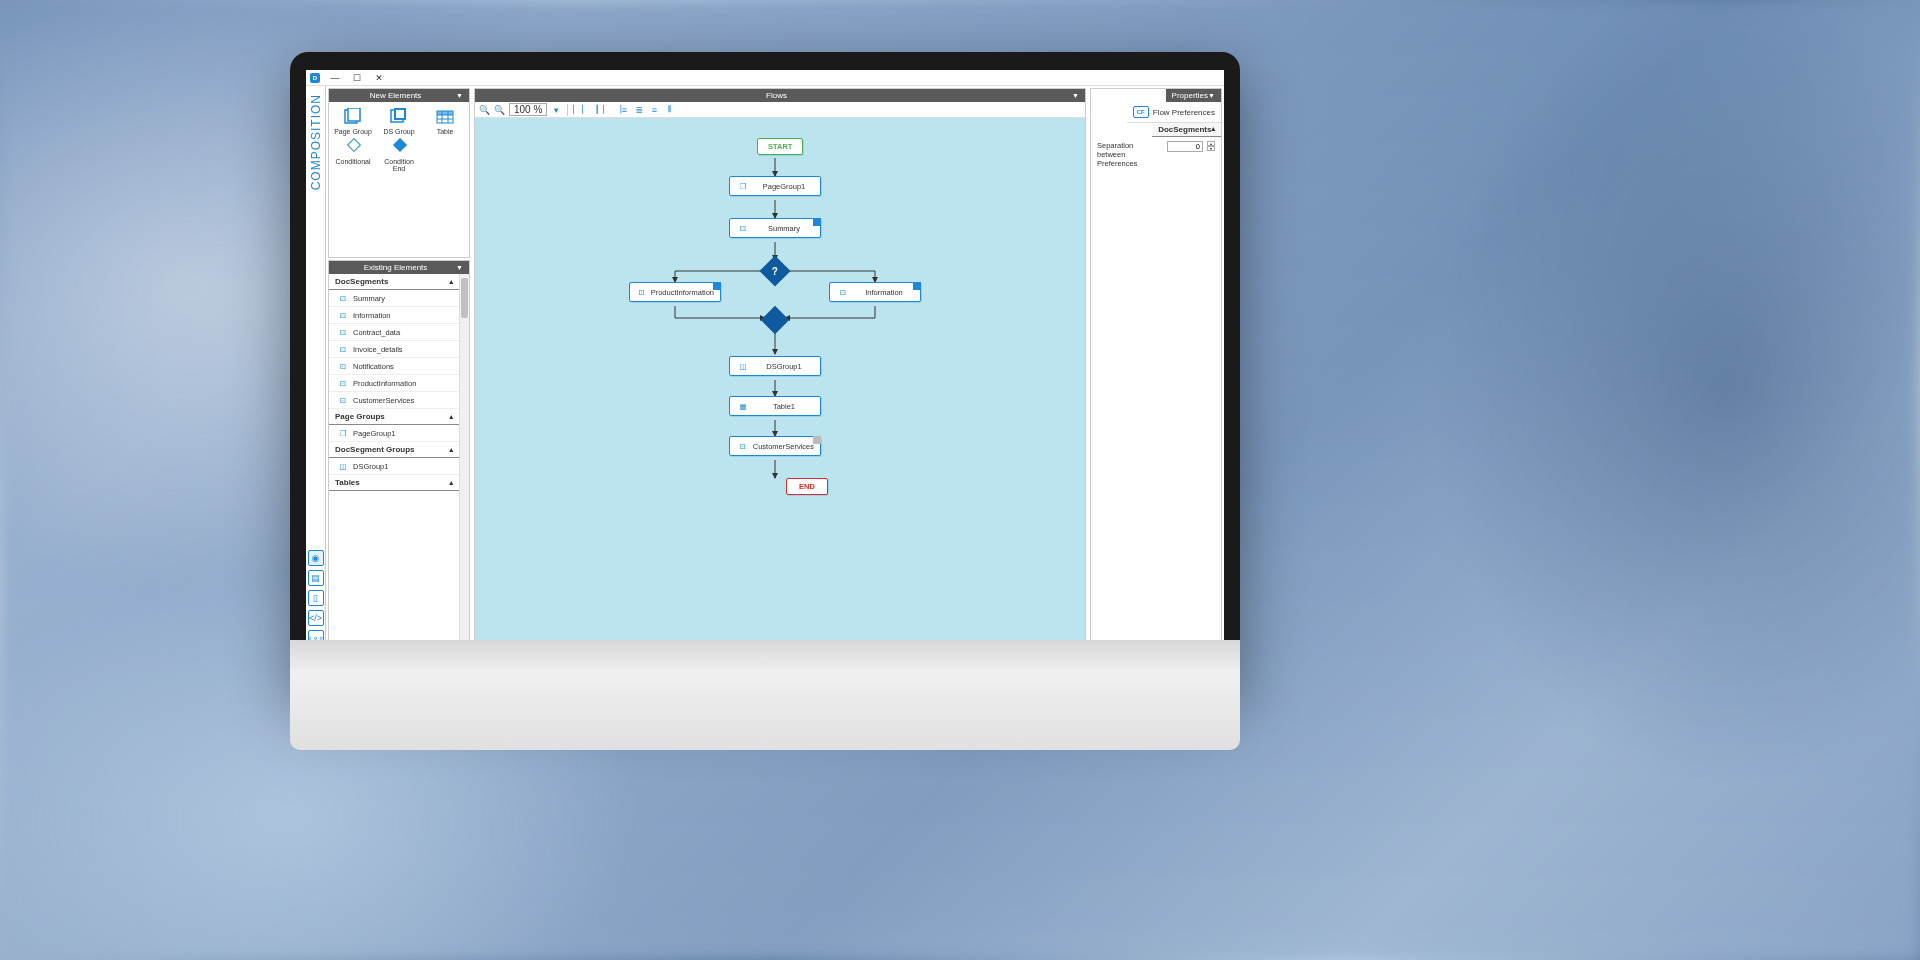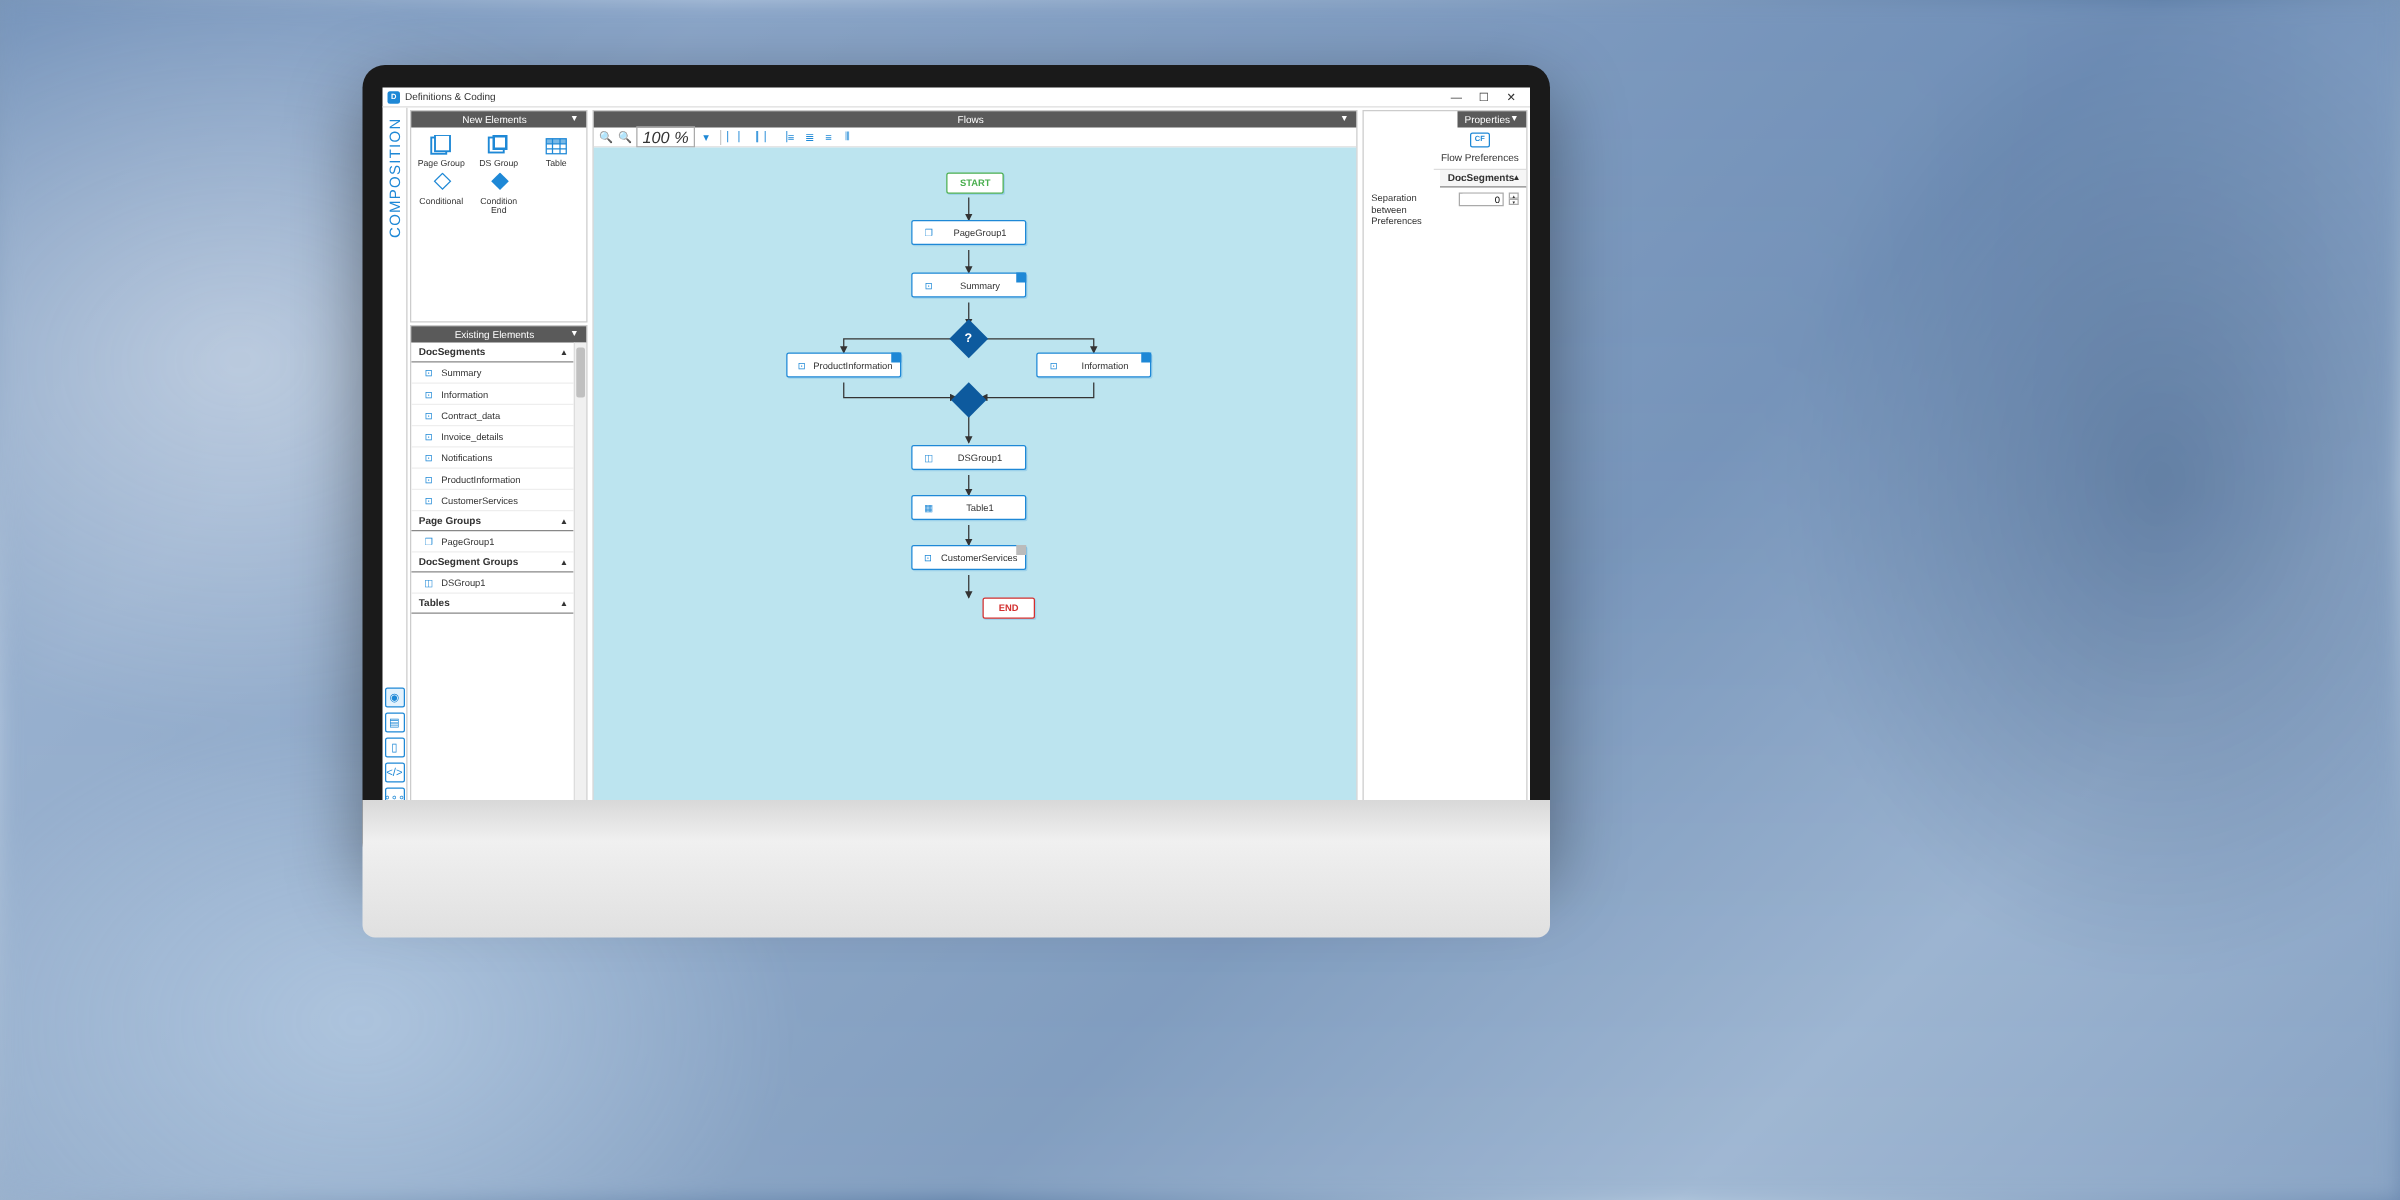--- a/index.html
+++ b/index.html
@@ -102,21 +102,21 @@
   padding: 3px 8px; font-size: 7.5px;
   border-bottom: 1px solid #eee;
 }
 .cat-item .ic { width: 12px; height: 10px; color: #1e88d6; display: flex; align-items: center; justify-content: center; }
 .center-col { flex: 1; display: flex; flex-direction: column; margin: 2px; }
 .flows-toolbar {
   height: 16px; display: flex; align-items: center; gap: 3px;
   padding: 0 4px; border-bottom: 1px solid #ddd;
 }
 .tb-ico { color: #1e88d6; font-size: 9px; width: 12px; text-align: center; }
-.zoom-box { border: 1px solid #aaa; padding: 0 4px; font-size: 13px; min-width: 34px; text-align: center; font-style: italic; }
+.zoom-box { border: 1px solid #aaa; padding: 0 4px; font-size: 10px; min-width: 34px; text-align: center; }
 .tb-sep { width: 1px; height: 12px; background: #ccc; margin: 0 2px; }
 .tab-row { height: 14px; display: flex; align-items: flex-end; border-bottom: 1px solid #ccc; padding-left: 4px; }
 .tab {
   font-size: 7.5px; padding: 1px 8px; border: 1px solid #ccc; border-bottom: none;
   background: #fff; border-radius: 2px 2px 0 0;
 }
 .canvas { flex: 1; background: #bce4ef; position: relative; overflow: hidden; }
 .node {
   position: absolute; background: #fff; border: 1px solid #1e88d6;
   border-radius: 2px; display: flex; align-items: center;
@@ -133,21 +133,21 @@
 .diamond {
   position: absolute; width: 22px; height: 22px; background: #0d5a9e;
   transform: rotate(45deg); display: flex; align-items: center; justify-content: center;
 }
 .diamond.join { background: #0d5a9e; width: 20px; height: 20px; }
 .diamond .q { transform: rotate(-45deg); color: #fff; font-weight: bold; font-size: 10px; }
 svg.conn { position: absolute; overflow: visible; pointer-events: none; }
 .right-col { width: 132px; display: flex; flex-direction: column; margin: 2px; align-items: flex-end; }
 .pref-row {
   display: flex; align-items: center; gap: 4px; padding: 4px 6px;
-  border-bottom: 1px solid #ddd; font-size: 8px; flex-direction: column;
+  border-bottom: 1px solid #ddd; font-size: 8px;
 }
 .cf-badge {
   width: 16px; height: 12px; border: 1px solid #1e88d6; border-radius: 2px;
   color: #1e88d6; font-size: 6px; font-weight: bold;
   display: flex; align-items: center; justify-content: center;
 }
 .prop-section-hdr {
   font-weight: bold; font-size: 8px; padding: 2px 6px;
   border-bottom: 1px solid #888; display: flex; background: #f6f6f6;
 }
@@ -167,21 +167,20 @@
 </head>
 <body>
 
 <div class="bg-blur"></div>
 
 <div class="monitor">
   <div class="screen">
 
     <div class="titlebar">
       <div class="app-ico">D</div>
-      <div class="title">Definitions &amp; Coding</div>
       <div class="winbtn">—</div>
       <div class="winbtn">☐</div>
       <div class="winbtn">✕</div>
     </div>
 
     <div class="app-body">
 
       <div class="left-rail">
         <div class="composition-label">COMPOSITION</div>
         <div class="rail-icons">

